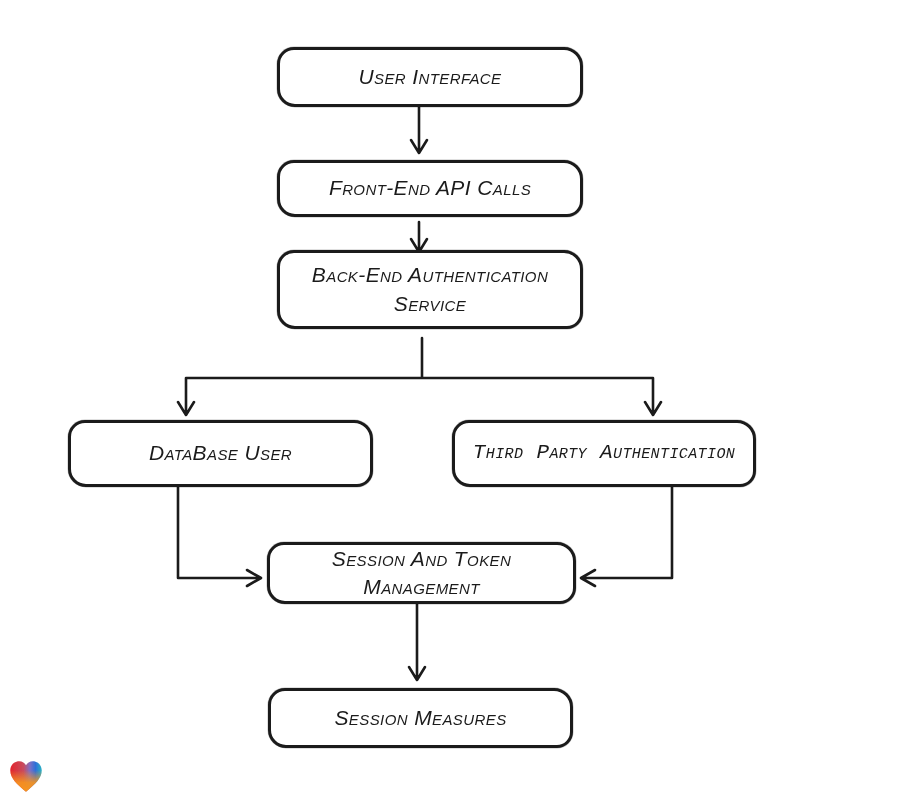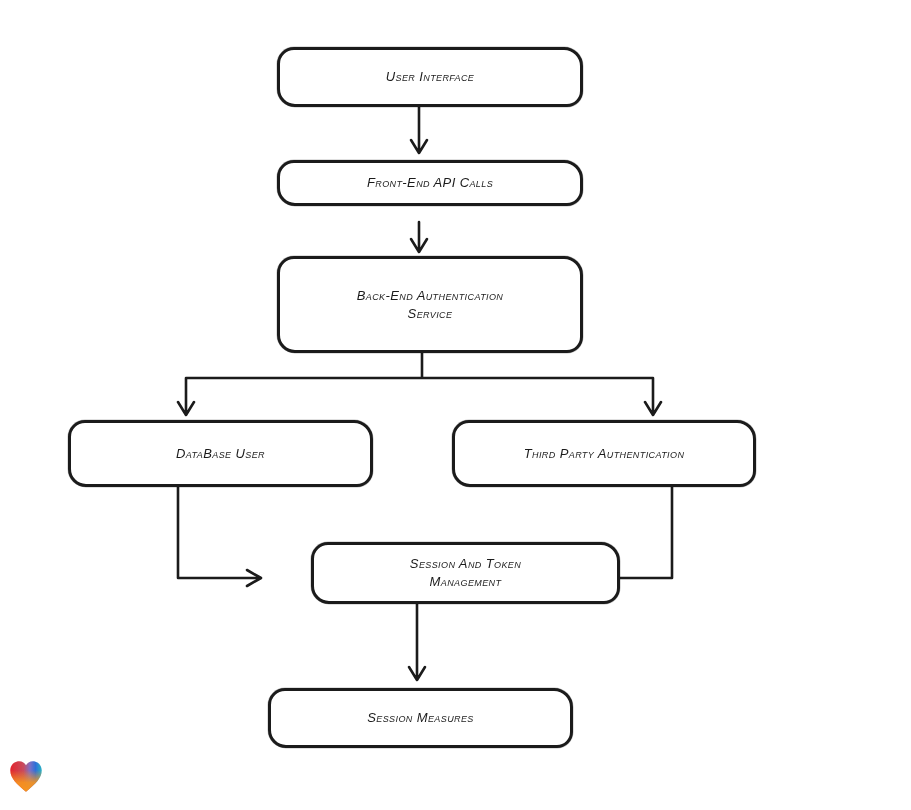--- a/index.html
+++ b/index.html
@@ -35,21 +35,21 @@
     background: #ffffff;
     border: 3.5px solid #1b1b1b;
     border-radius: 17px 19px 16px 18px;
     box-sizing: border-box;
     display: flex;
     align-items: center;
     justify-content: center;
     box-shadow: 0 0 0 0.5px rgba(0,0,0,0.25);
   }
   .node-label {
-    font-size: 13px;
+    font-size: 21px;
     font-style: italic;
     font-variant: small-caps;
     font-weight: 500;
     letter-spacing: 0.4px;
     color: #1b1b1b;
     text-align: center;
     white-space: pre-line;
     line-height: 1.35;
     padding: 0 14px;
   }
@@ -78,38 +78,38 @@
 
     <path d="M672 487 L672 578 L583 578 M595 570 L581 578 L595 586"></path>
 
     <path d="M417 604 L417 679 M409 667 L417 680 L425 667"></path>
   </svg>
 
   <div class="node" style="left:277px; top:47px; width:306px; height:60px;">
     <span class="node-label">User Interface</span>
   </div>
 
-  <div class="node" style="left:277px; top:160px; width:306px; height:46px;">
+  <div class="node" style="left:277px; top:160px; width:306px; height:57px;">
     <span class="node-label">Front-End API Calls</span>
   </div>
 
-  <div class="node" style="left:277px; top:256px; width:306px; height:97px;align-items:center;">
+  <div class="node" style="left:277px; top:250px; width:306px; height:79px;align-items:center;">
     <span class="node-label">Back-End Authentication
 Service</span>
   </div>
 
   <div class="node" style="left:68px; top:420px; width:305px; height:67px;">
     <span class="node-label">DataBase User</span>
   </div>
 
-  <div class="node" style="left:452px; top:420px; width:304px; height:67px;">
+  <div class="node" style="left:452px; top:420px; width:304px; height:67px;font-family:Liberation Mono, monospace;">
     <span class="node-label">Third Party Authentication</span>
   </div>
 
-  <div class="node" style="left:267px; top:542px; width:309px; height:62px;margin-left:44px;">
+  <div class="node" style="left:267px; top:542px; width:309px; height:62px;">
     <span class="node-label">Session And Token
 Management</span>
   </div>
 
   <div class="node" style="left:268px; top:688px; width:305px; height:60px;">
     <span class="node-label">Session Measures</span>
   </div>
 
   <svg class="brand-logo" viewBox="0 0 32 32" xmlns="http://www.w3.org/2000/svg">
     <defs>

